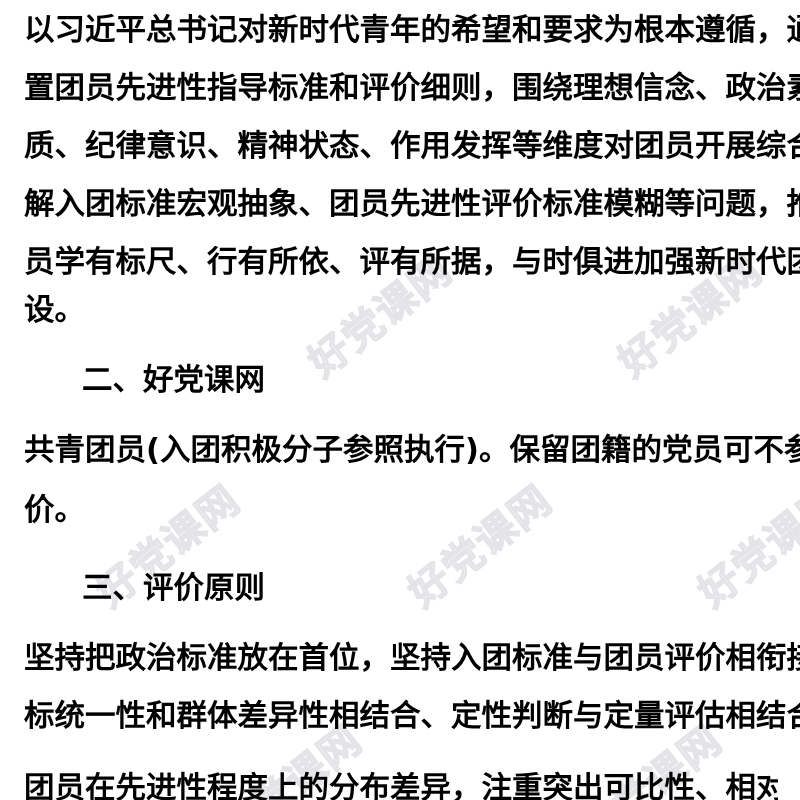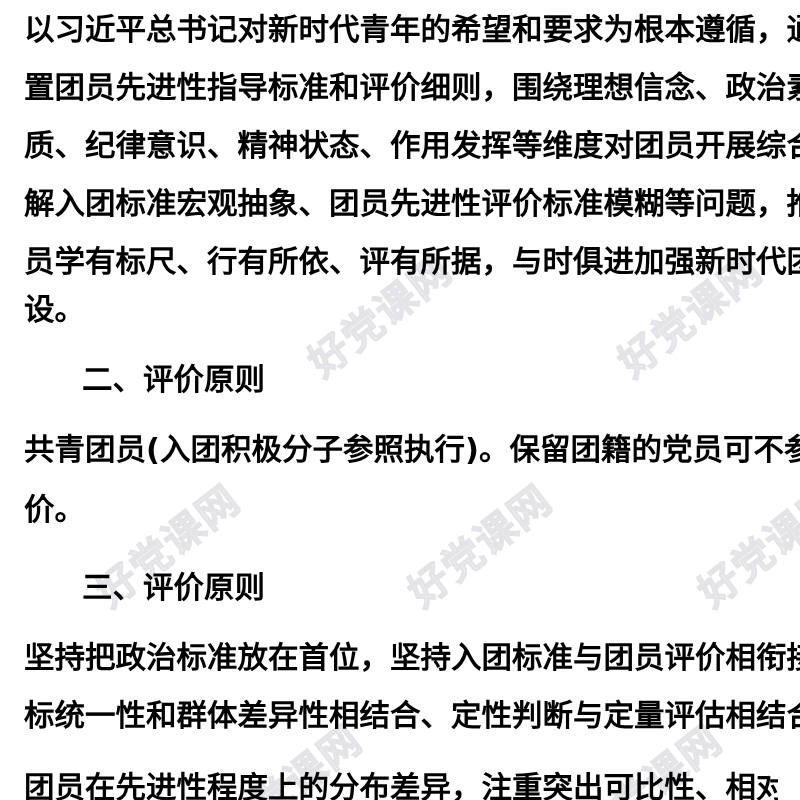--- a/index.html
+++ b/index.html
@@ -236,21 +236,21 @@
         <span>俱</span>
         <span>进</span>
         <span>加</span>
         <span>强</span>
         <span>新</span>
         <span>时</span>
         <span>代</span>
         <span>团</span>
       </div>
       <div class="line" style="top: 288px;">设。</div>
-      <div class="line heading" style="top: 358px;">二、评价原则</div>
+      <div class="line heading" style="top: 358px;">二、好党课网</div>
       <div class="line justify" style="top: 428px;">
         <span style="width: 64px;"></span>
         <span>共</span>
         <span>青</span>
         <span>团</span>
         <span>员</span>
         <span>(</span>
         <span>入</span>
         <span>团</span>
         <span>积</span>

